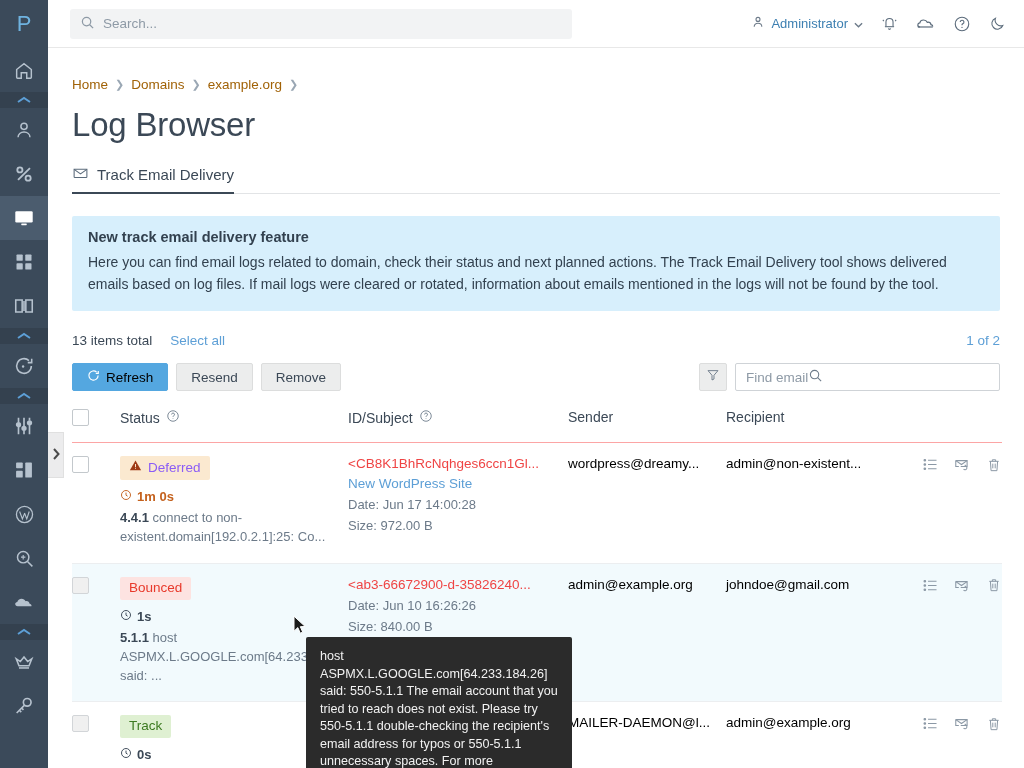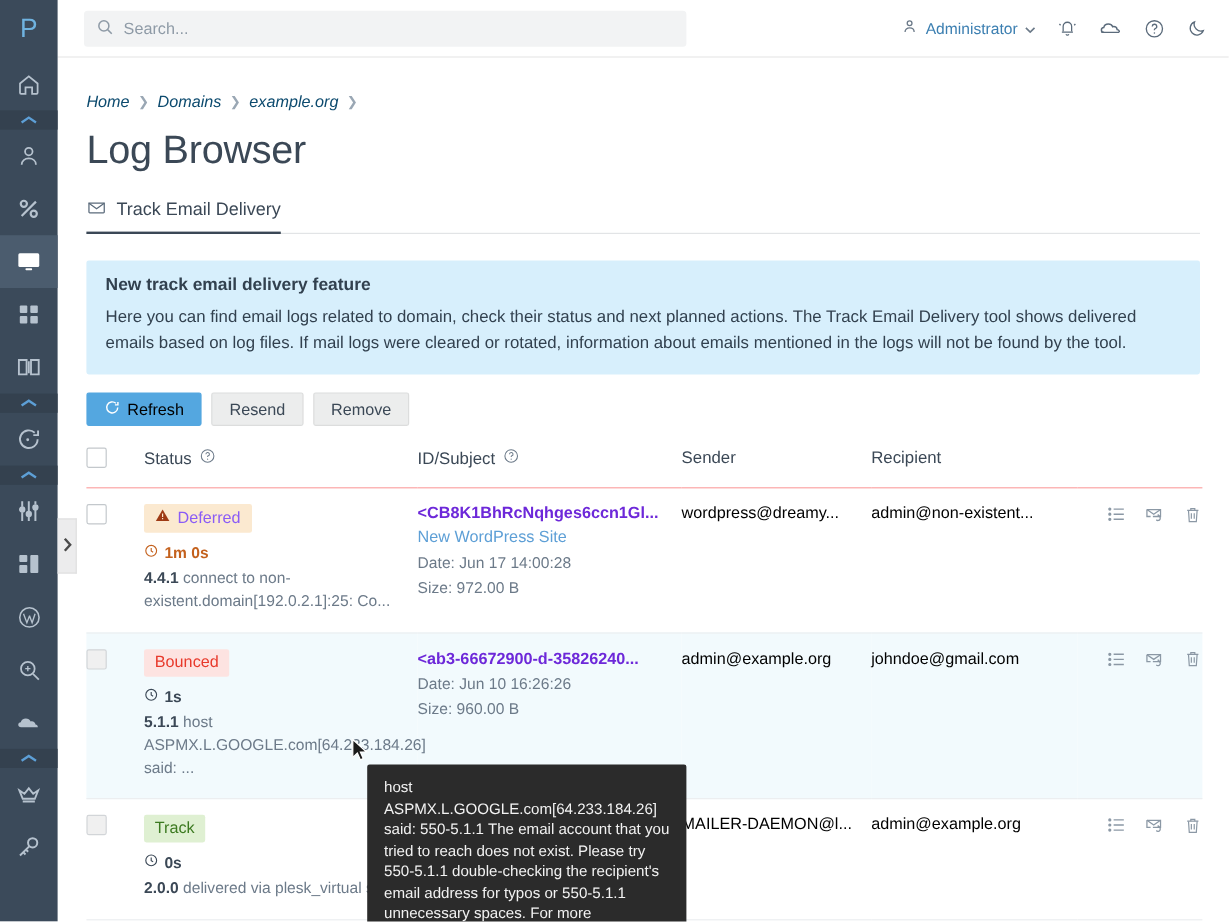--- a/index.html
+++ b/index.html
@@ -73,21 +73,21 @@
   .user-chip .pgray { color: #6c7a89; }
   .ticon { color: #5b6b7b; display: flex; align-items: center; }
 
   .content { flex: 1 1 auto; padding: 0 24px 0 24px; overflow: hidden; }
 
   .breadcrumb {
     display: flex; align-items: center; gap: 7px;
     font-size: 13.5px; padding-top: 17px; color: #5d9fd6;
   }
   .breadcrumb .sep { color: #9aa7b4; font-size: 11px; }
-  .breadcrumb a { color: #0c4a6e; text-decoration: none; font-style: italic; }
+  .breadcrumb a { color: #a16207; text-decoration: none; }
 
   h1.page-title {
     font-size: 33px; font-weight: 400; color: #3b4856;
     margin: 14px 0 0 0; letter-spacing: -0.2px;
   }
 
   .tabs {
     display: flex; gap: 0; margin-top: 20px;
     border-bottom: 1px solid #e2e4e6;
   }
@@ -174,21 +174,21 @@
   .badge.deferred { background: #fbe9d0; color: #8b5cf6; }
   .badge.bounced  { background: #fde3e1; color: #e8392b; }
   .badge.sent     { background: #dff0d2; color: #3c7a20; }
 
   .dur { display: flex; gap: 5px; margin-top: 9px; font-size: 13px; font-weight: 700; }
   .dur.amber { color: #c4611d; }
   .dur.dark  { color: #3b4856; }
   .detail { margin-top: 5px; font-size: 13px; line-height: 1.45; color: #6c7a89; }
   .detail b { color: #3b4856; font-weight: 700; }
 
-  .mid { font-size: 13.5px; color: #6d28d9; font-weight: 700; word-break: break-all; }
+  .mid { font-size: 13.5px; color: #ef4444; font-weight: 400; word-break: break-all; }
   .subj { font-size: 13.5px; color: #5d9fd6; margin-top: 5px; }
   .meta { font-size: 13px; color: #6c7a89; margin-top: 6px; }
   .addr { font-size: 13.5px; color: #000000; }
 
   .row-actions { display: flex; align-items: center; gap: 15px; justify-content: flex-end; color: #8b98a5; }
 
   
   .tooltip {
     position: absolute; left: 306px; top: 637px; width: 266px;
     background: #2b2b2b; color: #f2f2f2;
@@ -442,34 +442,57 @@
           </span>
           <span>Track Email Delivery</span>
         </div>
       </div>
 
       <div class="notice">
         <h3>New track email delivery feature</h3>
         <p>Here you can find email logs related to domain, check their status and next planned actions. The Track Email Delivery tool shows delivered emails based on log files. If mail logs were cleared or rotated, information about emails mentioned in the logs will not be found by the tool.</p>
       </div>
 
+      <div class="list-meta">
+        <span>13 items total</span>
+        <span class="selectall">Select all</span>
+        <span class="pager">1 of 2</span>
+      </div>
 
       <div class="toolbar">
         <button class="btn primary">
           <span>
             <svg width="13" height="13" viewBox="0 0 24 24" fill="none" stroke="currentColor" stroke-width="2.2">
                 <path d="M20.5 12a8.5 8.5 0 1 1-2.8-6.3"></path>
                 <path d="M20.8 3.5v4.6h-4.6"></path>
               </svg>
           </span>
           <span>Refresh</span>
         </button>
         <button class="btn">Resend</button>
         <button class="btn">Remove</button>
 
+        <div class="toolbar-right">
+          <div class="filter-btn">
+            <span>
+              <svg width="14" height="14" viewBox="0 0 24 24" fill="none" stroke="currentColor" stroke-width="1.6">
+                  <path d="M3.5 4.5h17l-6.8 8v6.4l-3.4 1.6V12.5z"></path>
+                </svg>
+            </span>
+          </div>
+          <div class="find-box">
+            <span>Find email</span>
+            <span>
+              <svg width="15" height="15" viewBox="0 0 24 24" fill="none" stroke="currentColor" stroke-width="1.7">
+                  <circle cx="10.5" cy="10.5" r="6.7"></circle>
+                  <path d="M15.5 15.5 21 21"></path>
+                </svg>
+            </span>
+          </div>
+        </div>
       </div>
 
       <table class="log">
         <thead>
           <tr>
             <th class="col-cb">
               <span class="cb"></span>
             </th>
             <th class="col-stat">
               <div class="hdr">
@@ -587,21 +610,21 @@
                 <span>1s</span>
               </div>
               <div class="detail">
                 <b>5.1.1</b>
                 <span>host ASPMX.L.GOOGLE.com[64.233.184.26] said: ...</span>
               </div>
             </td>
             <td>
               <div class="mid">&lt;ab3-66672900-d-35826240...</div>
               <div class="meta">Date: Jun 10 16:26:26</div>
-              <div class="meta">Size: 960.00 B</div>
+              <div class="meta">Size: 840.00 B</div>
             </td>
             <td class="addr">admin@example.org</td>
             <td class="addr">johndoe@gmail.com</td>
             <td>
               <div class="row-actions">
                 <span>
                   <svg width="17" height="17" viewBox="0 0 24 24" fill="none" stroke="currentColor" stroke-width="1.6">
                       <path d="M8.5 6h12M8.5 12h12M8.5 18h12"></path>
                       <circle cx="4" cy="6" r="1.1" fill="currentColor"></circle>
                       <circle cx="4" cy="12" r="1.1" fill="currentColor"></circle>

